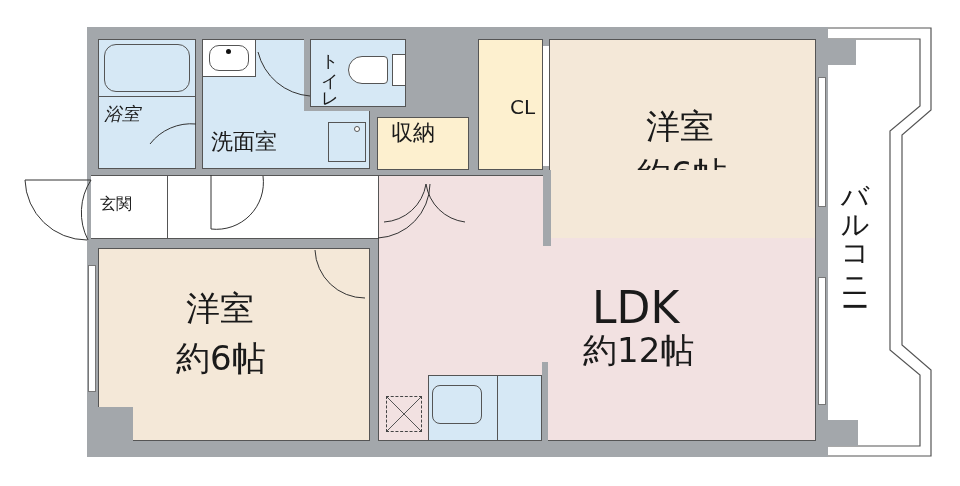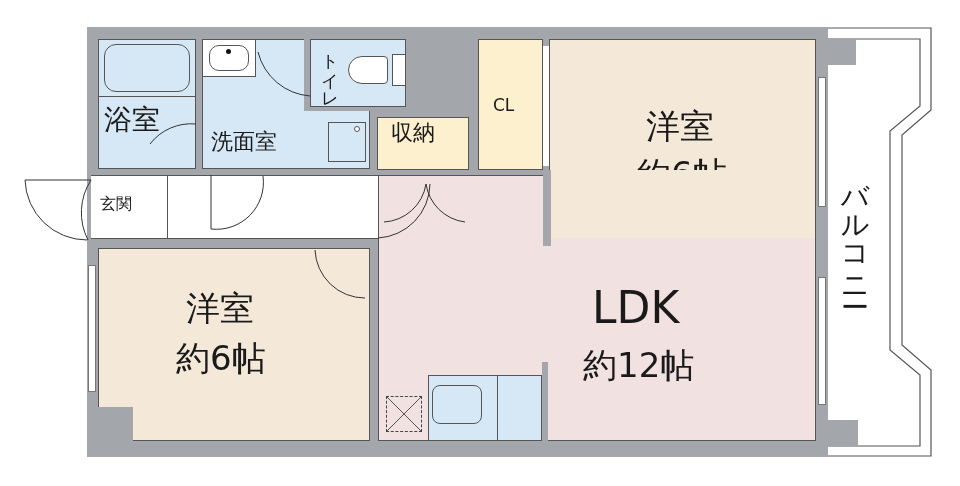--- a/index.html
+++ b/index.html
@@ -18,41 +18,41 @@
 </head>
 <body>
 
 <div>
 
   <div class="abs wall" style="left:87px;top:27px;width:742px;height:430px;"></div>
 
   <div class="abs blue room" style="left:98px;top:39px;width:98px;height:130px;"></div>
   <div class="abs" style="left:104px;top:44px;width:86px;height:48px;border:1.5px solid #555;border-radius:12px;background:#d6e8f5;"></div>
   <div class="abs" style="left:98px;top:96px;width:98px;height:1px;background:#555;"></div>
-  <div class="label" style="left:104px;top:103px;font-size:28px;">浴室</div>
+  <div class="label" style="left:104px;top:103px;font-size:18px;font-style:italic;">浴室</div>
 
   <div class="abs blue room" style="left:202px;top:39px;width:168px;height:130px;"></div>
   <div class="abs white" style="left:202px;top:39px;width:54px;height:38px;border:1px solid #555;"></div>
   <div class="abs" style="left:209px;top:45px;width:40px;height:26px;border:1.5px solid #555;border-radius:10px;background:#fff;"></div>
   <div class="abs" style="left:226px;top:49px;width:5px;height:5px;border-radius:50%;background:#111;"></div>
   <div class="abs" style="left:328px;top:122px;width:38px;height:40px;border:1px solid #555;background:#d6e8f5;"></div>
   <div class="abs" style="left:354px;top:126px;width:6px;height:6px;border-radius:50%;border:1px solid #555;background:#fff;"></div>
   <div class="label" style="left:211px;top:129px;font-size:22px;">洗面室</div>
 
   <div class="abs wall" style="left:304px;top:39px;width:106px;height:72px;"></div>
   <div class="abs blue room" style="left:310px;top:39px;width:96px;height:68px;"></div>
   <div class="abs white" style="left:392px;top:54px;width:14px;height:32px;border:1px solid #555;"></div>
   <div class="abs" style="left:348px;top:56px;width:40px;height:28px;border:1.5px solid #555;border-radius:14px 4px 4px 14px;background:#fff;"></div>
   <div class="label" style="left:320px;top:42px;font-size:17px;writing-mode:vertical-rl;">トイレ</div>
 
   <div class="abs cream room" style="left:377px;top:117px;width:92px;height:53px;"></div>
   <div class="label" style="left:391px;top:120px;font-size:22px;">収納</div>
 
   <div class="abs cream room" style="left:478px;top:39px;width:65px;height:131px;"></div>
-  <div class="label" style="left:493px;top:95px;font-size:17px;">CL</div>
+  <div class="label" style="left:510px;top:95px;font-size:20px;">CL</div>
   <div class="abs white" style="left:543px;top:46px;width:6px;height:120px;"></div>
 
   <div class="abs beige room" style="left:549px;top:39px;width:267px;height:200px;"></div>
   <div class="label" style="left:646px;top:106px;font-size:34px;">洋室</div>
   <div class="label" style="left:637px;top:154px;font-size:34px;">約6帖</div>
   <div class="abs white" style="left:612px;top:239px;width:140px;height:5px;border:1px solid #777;"></div>
 
   <div class="abs white" style="left:91px;top:175px;width:288px;height:64px;border-top:1px solid #555;border-bottom:1px solid #555;"></div>
   <div class="abs" style="left:167px;top:175px;width:1px;height:64px;background:#555;"></div>
   <div class="label" style="left:100px;top:194px;font-size:16px;">玄関</div>
@@ -60,21 +60,21 @@
   <div class="abs beige room" style="left:98px;top:248px;width:272px;height:193px;"></div>
   <div class="abs wall" style="left:98px;top:407px;width:35px;height:34px;"></div>
   <div class="abs white" style="left:88px;top:265px;width:8px;height:127px;border:1px solid #777;"></div>
   <div class="label" style="left:186px;top:288px;font-size:34px;">洋室</div>
   <div class="label" style="left:176px;top:338px;font-size:34px;">約6帖</div>
 
   <div class="abs pink room" style="left:378px;top:175px;width:438px;height:266px;"></div>
   <div class="abs wall" style="left:543px;top:170px;width:8px;height:76px;"></div>
   <div class="abs beige" style="left:551px;top:170px;width:264px;height:68px;"></div>
   <div class="label" style="left:592px;top:282px;font-size:44px;">LDK</div>
-  <div class="label" style="left:583px;top:330px;font-size:34px;margin-top:15px;">約12帖</div>
+  <div class="label" style="left:583px;top:330px;font-size:34px;">約12帖</div>
 
   <div class="abs blue" style="left:428px;top:375px;width:114px;height:66px;border:1px solid #555;"></div>
   <div class="abs" style="left:497px;top:375px;width:1px;height:66px;background:#555;"></div>
   <div class="abs" style="left:432px;top:385px;width:50px;height:39px;border:1.5px solid #555;border-radius:8px;background:#d6e8f5;"></div>
   <div class="abs wall" style="left:542px;top:362px;width:6px;height:79px;"></div>
   <div class="abs" style="left:386px;top:396px;width:36px;height:36px;border:1.2px dashed #444;background:linear-gradient(45deg,transparent 49%,#555 50%,transparent 51%),linear-gradient(-45deg,transparent 49%,#555 50%,transparent 51%);"></div>
 
   <div class="abs white" style="left:818px;top:277px;width:8px;height:128px;border:1px solid #777;"></div>
   <div class="abs white" style="left:818px;top:77px;width:8px;height:130px;border:1px solid #777;"></div>
 

